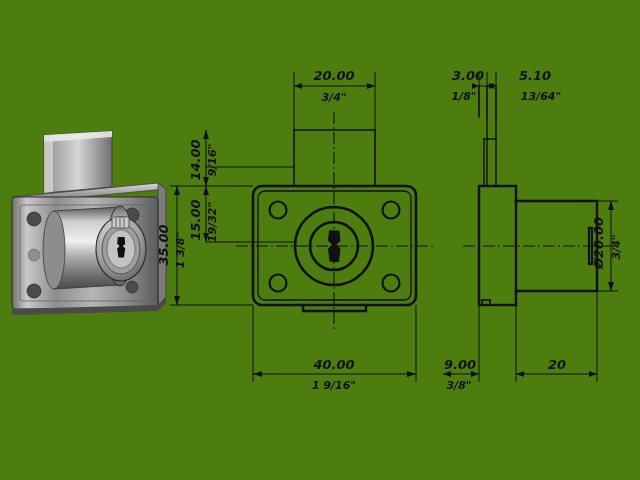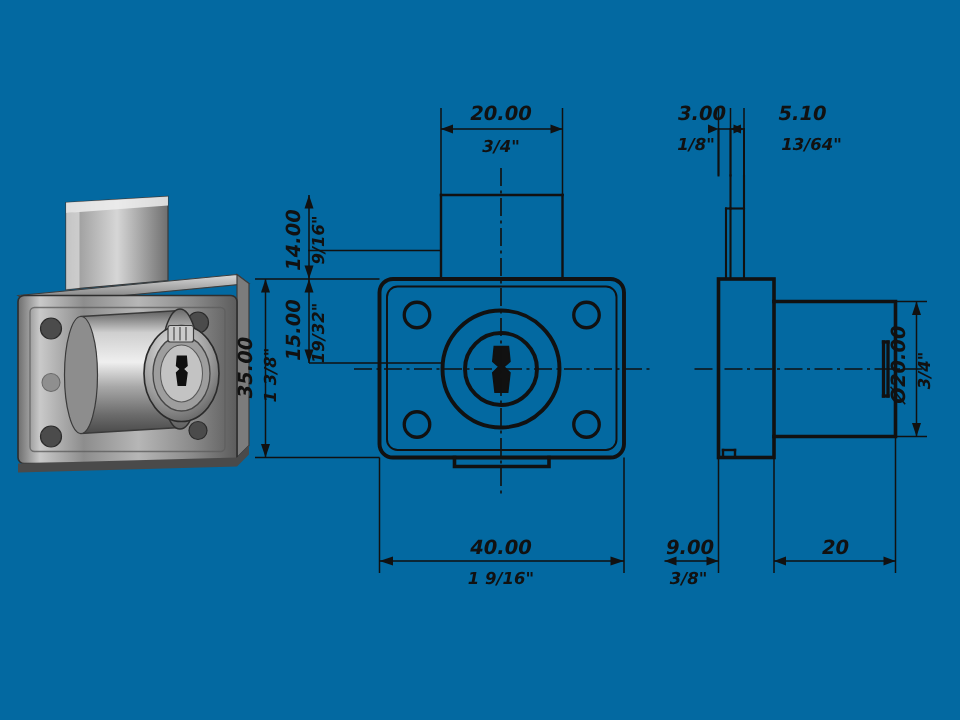--- a/index.html
+++ b/index.html
@@ -1,18 +1,18 @@
 <!DOCTYPE html>
 <html><head>
 <meta charset="utf-8">
 <style>
   html,body{margin:0;padding:0;background:#ffffff;}
   body{width:640px;height:480px;overflow:hidden;
        font-family:"DejaVu Sans","Liberation Sans",sans-serif;}
-  #sheet{position:relative;width:640px;height:480px;background:#0369a1;}
+  #sheet{position:relative;width:640px;height:480px;background:#4d7c0f;}
   #sheet svg{position:absolute;left:0;top:0;}
   .dimtext{
     font-family:"DejaVu Sans","Liberation Sans",sans-serif;
     font-style:italic;font-weight:bold;fill:#111111;
   }
   .t-main{font-size:13px;}
   .t-frac{font-size:11px;}
   .t-plain{font-size:13px;font-style:italic;font-weight:bold;}
 </style>
 </head>

